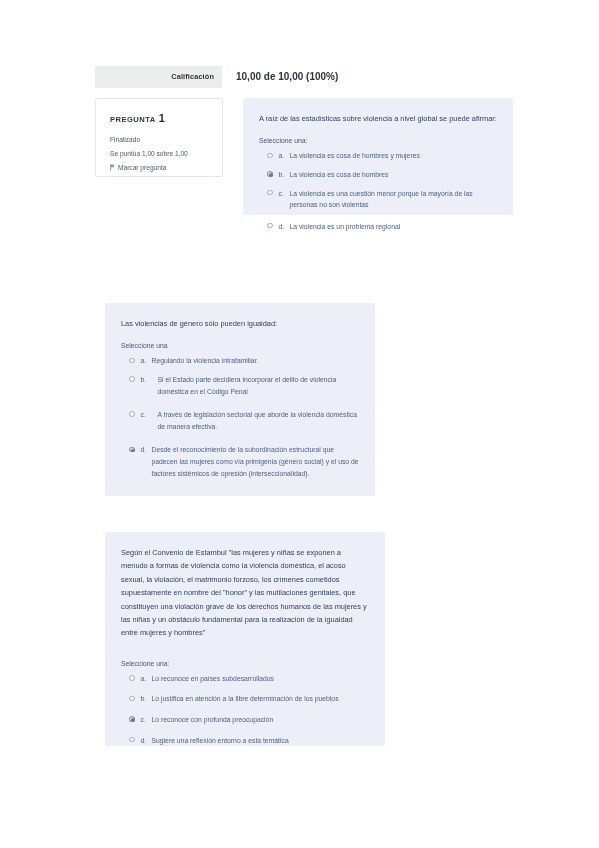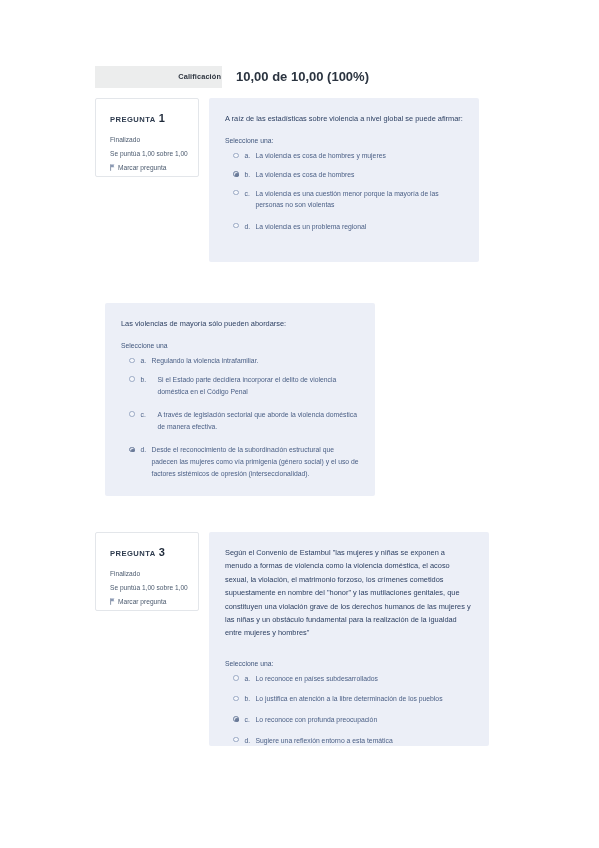--- a/index.html
+++ b/index.html
@@ -22,42 +22,42 @@
     display: flex;
     align-items: stretch;
     width: 290px;
   }
   .grade-label {
     background: #eceded;
     color: #2f3640;
     font-size: 7.4px;
     font-weight: bold;
     letter-spacing: .1px;
-    padding: 5px 1px 5px 26px;
+    padding: 5px 8px 5px 26px;
     width: 127px;
     text-align: right;
     line-height: 12px;
   }
   .grade-value {
     color: #2b3440;
-    font-size: 13px;
+    font-size: 10px;
     font-weight: bold;
     padding: 5px 0 5px 14px;
     line-height: 12px;
     white-space: nowrap;
   }
 
   
   .qblock { position: absolute; display: flex; }
   .qinfo {
     background: #ffffff;
     border: 1px solid #e3e6ea;
     border-radius: 2px;
     padding: 13px 12px 14px 14px;
-    width: 104px;
+    width: 128px;
   }
   .qinfo-title {
     font-size: 7.6px;
     font-weight: bold;
     color: #2e3b4e;
     letter-spacing: .45px;
     margin-bottom: 9px;
     white-space: nowrap;
   }
   .qinfo-title .num {
@@ -118,21 +118,21 @@
     width: 3.5px; height: 3.5px;
     border-radius: 50%;
     background: #6b7b99;
   }
   .opt-key { flex: 0 0 auto; width: 11px; color: #4a5f85; }
   .opt-text { flex: 1 1 auto; }
 
   
   #q1 { left: 95px; top: 98px; }
   #q1 .qinfo { height: 79px; }
-  #q1 .qbody { width: 270px; margin-left: 10px; height: 164px; }
+  #q1 .qbody { width: 270px; margin-left: 20px; height: 117px; }
 
   #q2 { left: 95px; top: 303px; }
   #q2 .qinfo { height: 79px; }
   #q2 .qbody { width: 270px; margin-left: 10px; height: 193px; }
 
   #q3 { left: 95px; top: 532px; }
   #q3 .qinfo { height: 79px; }
   #q3 .qbody { width: 280px; margin-left: 10px; height: 214px; }
 </style>
 </head>
@@ -183,21 +183,21 @@
           <span class="radio"></span>
           <span class="opt-key">d.</span>
           <span class="opt-text">La violencia es un problema regional</span>
         </div>
       </div>
     </div>
   </div>
 
   <div class="qblock" id="q2">
     <div class="qbody">
-      <div class="qtext">Las violencias de mayoría sólo pueden abordarse:</div>
+      <div class="qtext">Las violencias de género sólo pueden igualdad:</div>
       <div class="sel-label">Seleccione una</div>
       <div>
         <div class="opt">
           <span class="radio"></span>
           <span class="opt-key">a.</span>
           <span class="opt-text">Regulando la violencia intrafamiliar.</span>
         </div>
         <div class="opt" style="margin-bottom:12px">
           <span class="radio"></span>
           <span class="opt-key">b.</span>
@@ -211,34 +211,20 @@
         <div class="opt">
           <span class="radio checked"></span>
           <span class="opt-key">d.</span>
           <span class="opt-text">Desde el reconocimiento de la subordinación estructural que padecen las mujeres como vía primigenia (género social) y el uso de factores sistémicos de opresión (interseccionalidad).</span>
         </div>
       </div>
     </div>
   </div>
 
   <div class="qblock" id="q3">
-    <div class="qinfo">
-      <div class="qinfo-title">
-        <span>PREGUNTA</span><span class="num">3</span>
-      </div>
-      <div class="qinfo-line">Finalizado</div>
-      <div class="qinfo-line">Se puntúa 1,00 sobre 1,00</div>
-      <div class="qinfo-flag">
-        <svg class="flag-ico" width="5" height="7" viewBox="0 0 5 7">
-          <path d="M0.6 0.3 V6.8" stroke="#5a6b86" stroke-width="0.7" fill="none"></path>
-          <path d="M1 0.6 H4.4 L3.5 1.9 L4.4 3.2 H1 Z" fill="#8b9ab5"></path>
-        </svg>
-        <span class="qinfo-line">Marcar pregunta</span>
-      </div>
-    </div>
     <div class="qbody">
       <div class="qtext" style="margin-bottom:20px">Según el Convenio de Estambul "las mujeres y niñas se exponen a menudo a formas de violencia como la violencia doméstica, el acoso sexual, la violación, el matrimonio forzoso, los crímenes cometidos supuestamente en nombre del "honor" y las mutilaciones genitales, que constituyen una violación grave de los derechos humanos de las mujeres y las niñas y un obstáculo fundamental para la realización de la igualdad entre mujeres y hombres"</div>
       <div class="sel-label">Seleccione una:</div>
       <div>
         <div class="opt" style="margin-bottom:9px">
           <span class="radio"></span>
           <span class="opt-key">a.</span>
           <span class="opt-text">Lo reconoce en países subdesarrollados</span>
         </div>
         <div class="opt" style="margin-bottom:9px">

